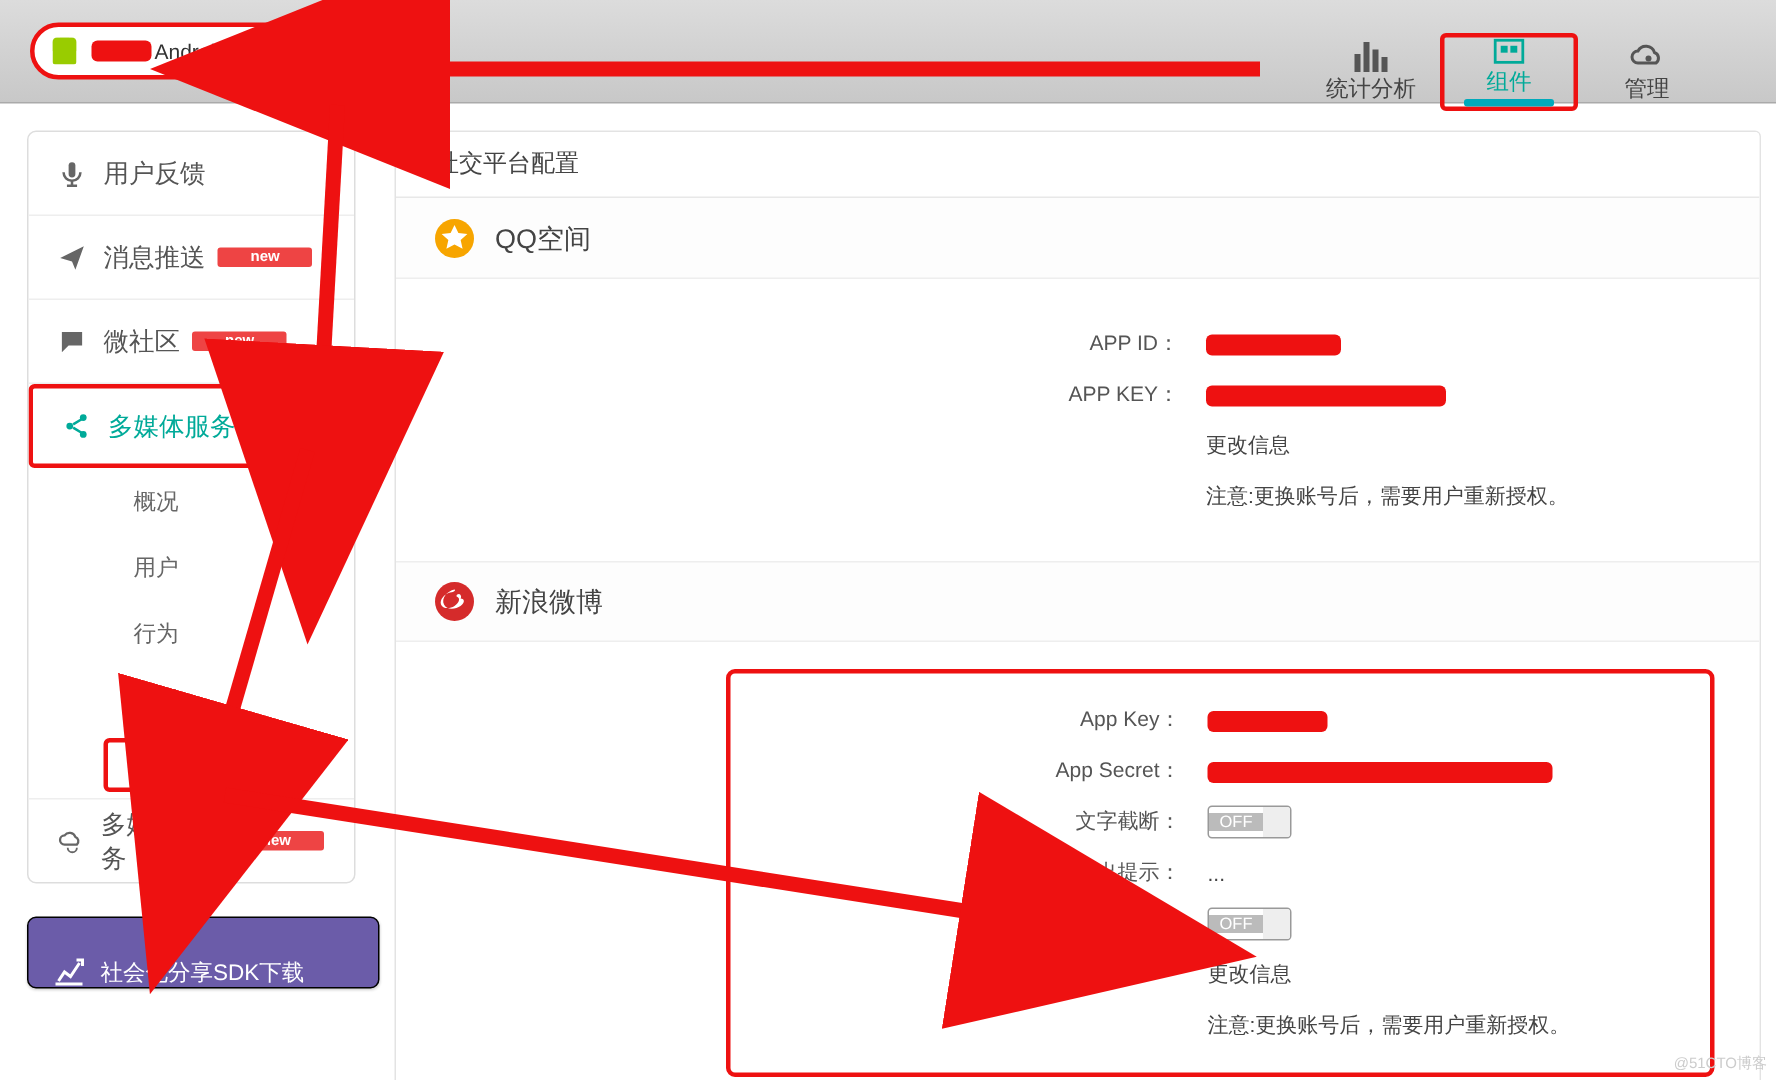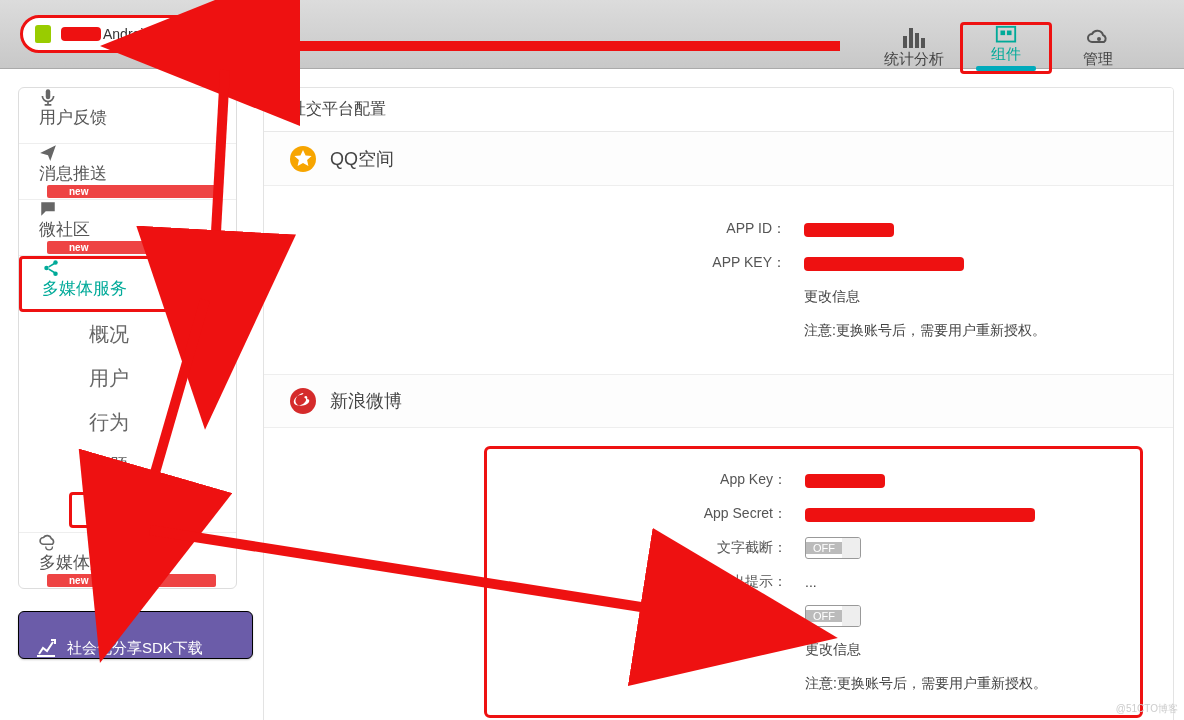--- a/index.html
+++ b/index.html
@@ -67,37 +67,37 @@
   }
   .sidebar {
     width:255px; padding:18px 18px 0 18px;
   }
   .sidecard {
     background:#fff; border:1px solid #ddd; border-radius:6px;
     overflow:hidden; margin-bottom:22px;
   }
   .siderow {
     height:56px; border-bottom:1px solid #eee;
-    display:flex; 
+    display:flex; align-items:center;
     padding:0 20px;
-    font-size:17px; color:#555;flex-direction:column;
+    font-size:17px; color:#555;
   }
   .siderow:last-child { border-bottom:none; }
   .siderow .ic { width:18px; height:18px; margin-right:12px; fill:#666; }
   .siderow.accent { color:#0a9; }
   .siderow.accent .ic { fill:#0a9; }
   .siderow.boxed { border:3px solid #e11; border-radius:4px; }
   .badge-new {
     margin-left:8px;
     background:#e44; color:#fff; font-size:10px; font-weight:bold;
     padding:1px 22px; border-radius:2px;
   }
   .subrow {
     height:44px; display:flex; align-items:center;
-    padding-left:70px; font-size:20px; color:#666;font-family:Liberation Serif, serif;
+    padding-left:70px; font-size:15px; color:#666;font-family:Liberation Serif, serif;
   }
   .subrow.accent { color:#0a9; }
   .subrow.boxed {
     border:3px solid #e11; border-radius:4px;
     width:80px; margin-left:50px; padding-left:18px; height:36px;
     margin-top:4px; margin-bottom:4px;
   }
 
   .sdk-btn {
     width:235px; height:48px;

